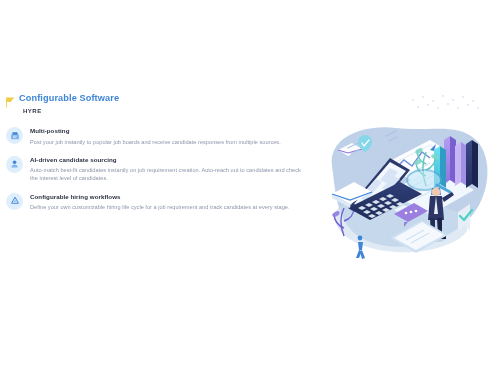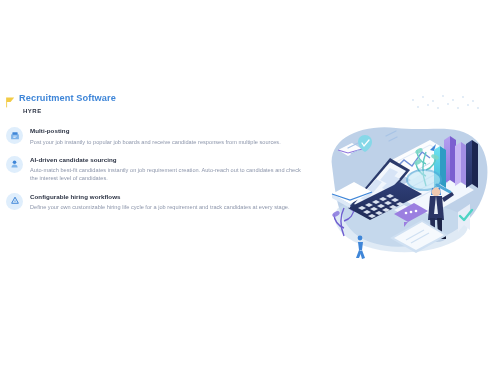--- a/index.html
+++ b/index.html
@@ -58,21 +58,21 @@
 
   <div class="left-col">
 
     <div class="title-row">
       <span class="flag-icon">
         <svg viewBox="0 0 9 11" width="9" height="11">
           <path d="M0.6 0.6 L8.2 0.6 L4.6 5.0 L0.6 5.0 Z" fill="#f2cb46"></path>
           <rect x="0.2" y="0.6" width="0.9" height="9.8" fill="#f2cb46"></rect>
         </svg>
       </span>
-      <span class="title-text">Recruitment Software</span>
+      <span class="title-text">Configurable Software</span>
     </div>
 
     <div class="brand">HYRE</div>
 
     <div class="features">
 
       <div class="feature">
         <span class="f-icon">
           <svg viewBox="0 0 11 11" width="10" height="10">
             <rect x="1.2" y="3.6" width="8.6" height="5.6" rx="0.7" fill="#7fb4ea"></rect>

